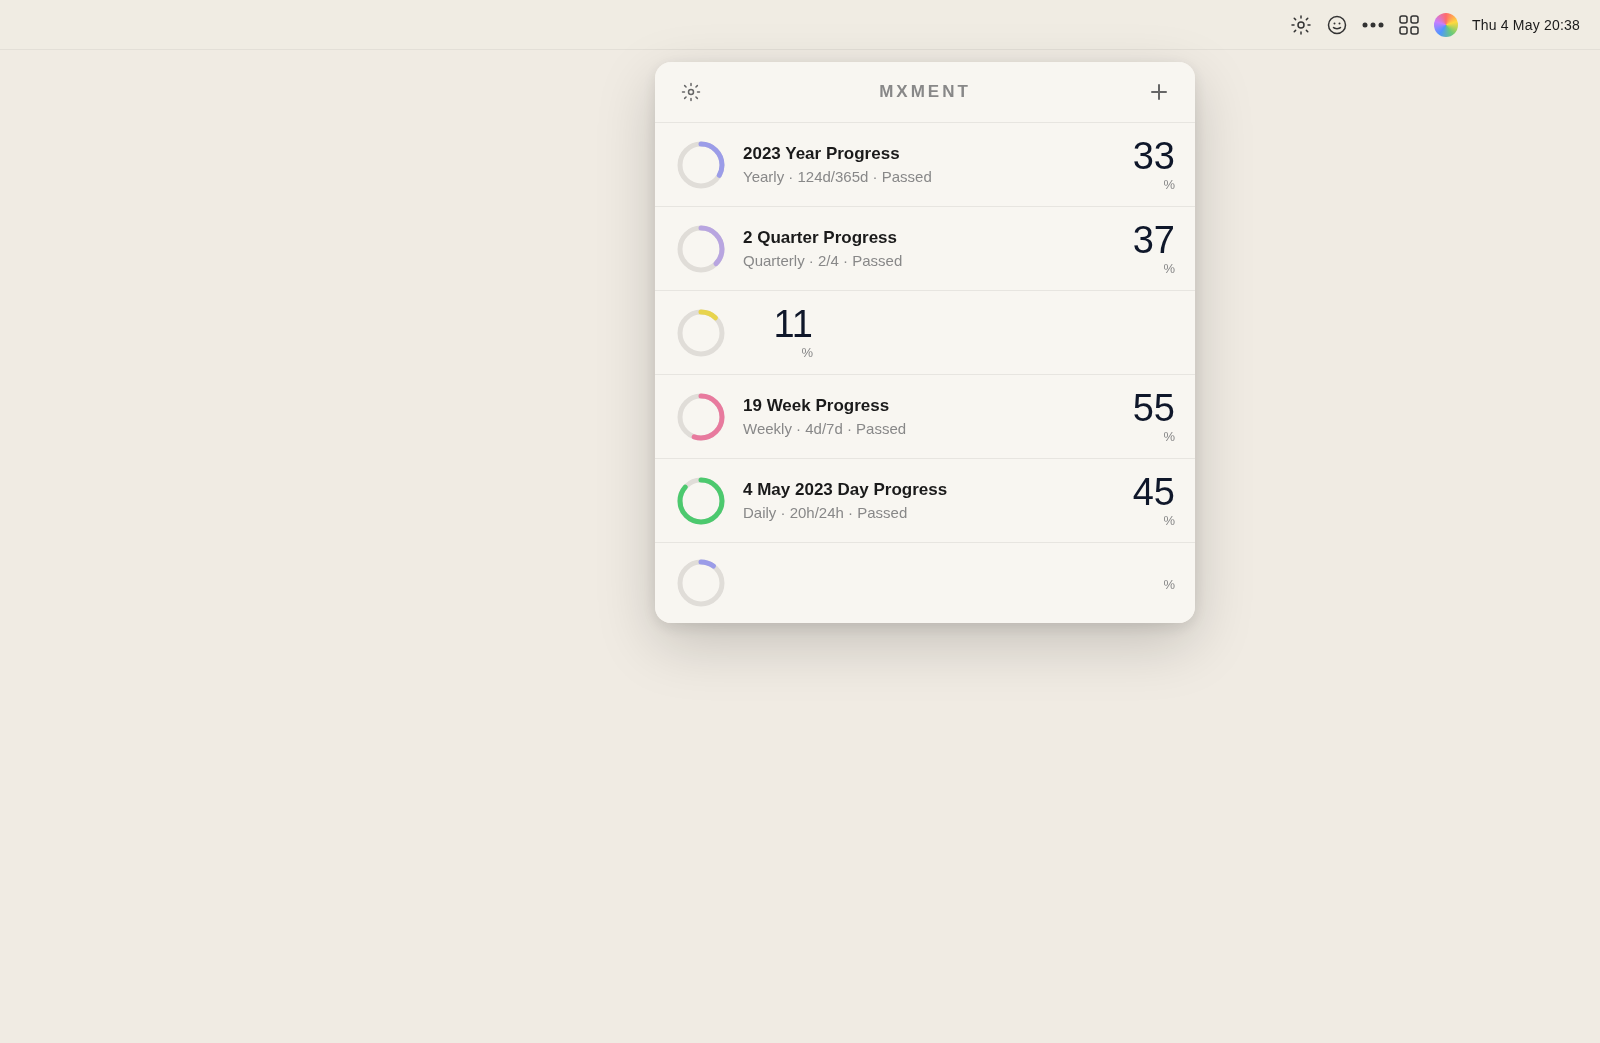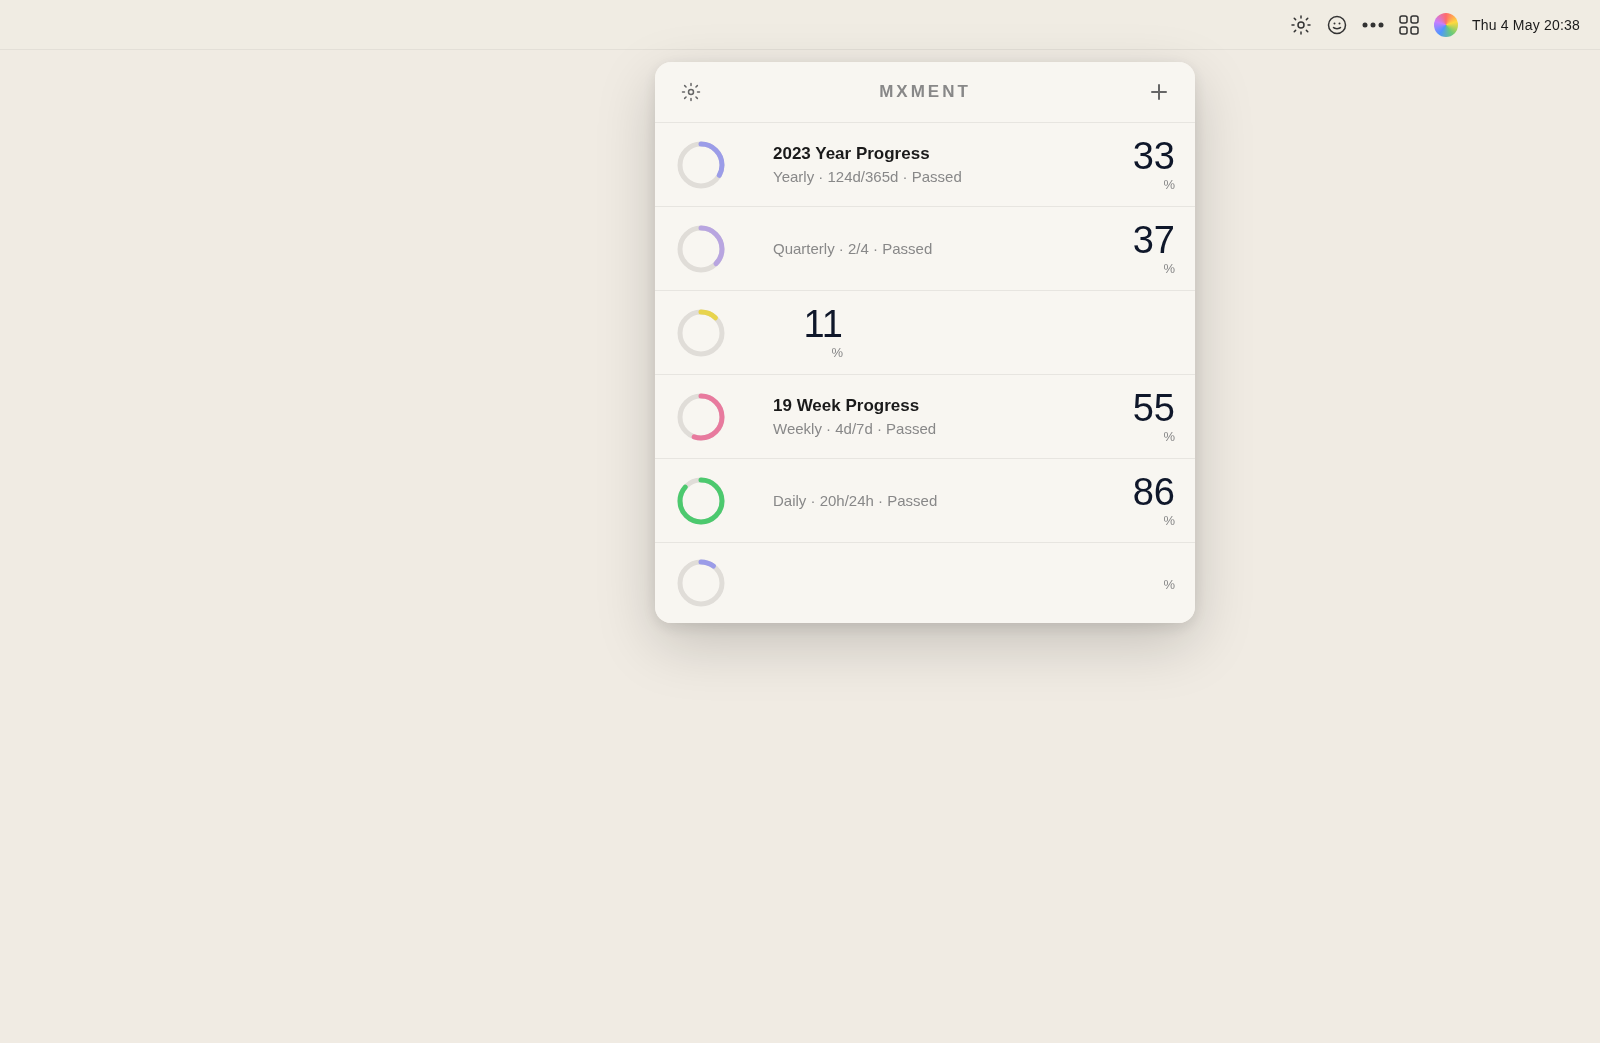--- a/index.html
+++ b/index.html
@@ -122,21 +122,20 @@
       padding: 0;
     }
 
     .progress-item {
       display: flex;
       align-items: center;
       padding: 14px 20px;
       border-bottom: 1px solid rgba(0,0,0,0.07);
       cursor: pointer;
       transition: background 0.15s;
-      gap: 30px;
     }
 
     .progress-item:last-child {
       border-bottom: none;
     }
 
     .ring-container {
       width: 52px;
       height: 52px;
       flex-shrink: 0;
@@ -283,20 +282,21 @@
     </div>
 
     <div class="progress-item">
       <div class="ring-container">
         <svg viewBox="0 0 52 52">
           <circle class="ring-track" cx="26" cy="26" r="21"></circle>
           <circle class="ring-fill" cx="26" cy="26" r="21" stroke="#b8a5e0" stroke-dasharray="131.9" stroke-dashoffset="83.1"></circle>
         </svg>
       </div>
       <div class="item-info">
+        <div class="item-title">2 Quarter Progress</div>
         <div class="item-subtitle">Quarterly · 2/4 · Passed</div>
       </div>
       <div class="item-percent">
         <span class="percent-value">37</span>
         <span class="percent-sign">%</span>
       </div>
     </div>
 
     <div class="progress-item">
       <div class="ring-container">
@@ -329,24 +329,25 @@
     </div>
 
     <div class="progress-item">
       <div class="ring-container">
         <svg viewBox="0 0 52 52">
           <circle class="ring-track" cx="26" cy="26" r="21"></circle>
           <circle class="ring-fill" cx="26" cy="26" r="21" stroke="#4cc96e" stroke-dasharray="131.9" stroke-dashoffset="18.5"></circle>
         </svg>
       </div>
       <div class="item-info">
+        <div class="item-title">4 May 2023 Day Progress</div>
         <div class="item-subtitle">Daily · 20h/24h · Passed</div>
       </div>
       <div class="item-percent">
-        <span class="percent-value">86</span>
+        <span class="percent-value">45</span>
         <span class="percent-sign">%</span>
       </div>
     </div>
 
     <div class="progress-item">
       <div class="ring-container">
         <svg viewBox="0 0 52 52">
           <circle class="ring-track" cx="26" cy="26" r="21"></circle>
           <circle class="ring-fill" cx="26" cy="26" r="21" stroke="#9b9ce8" stroke-dasharray="131.9" stroke-dashoffset="118.7"></circle>
         </svg>

